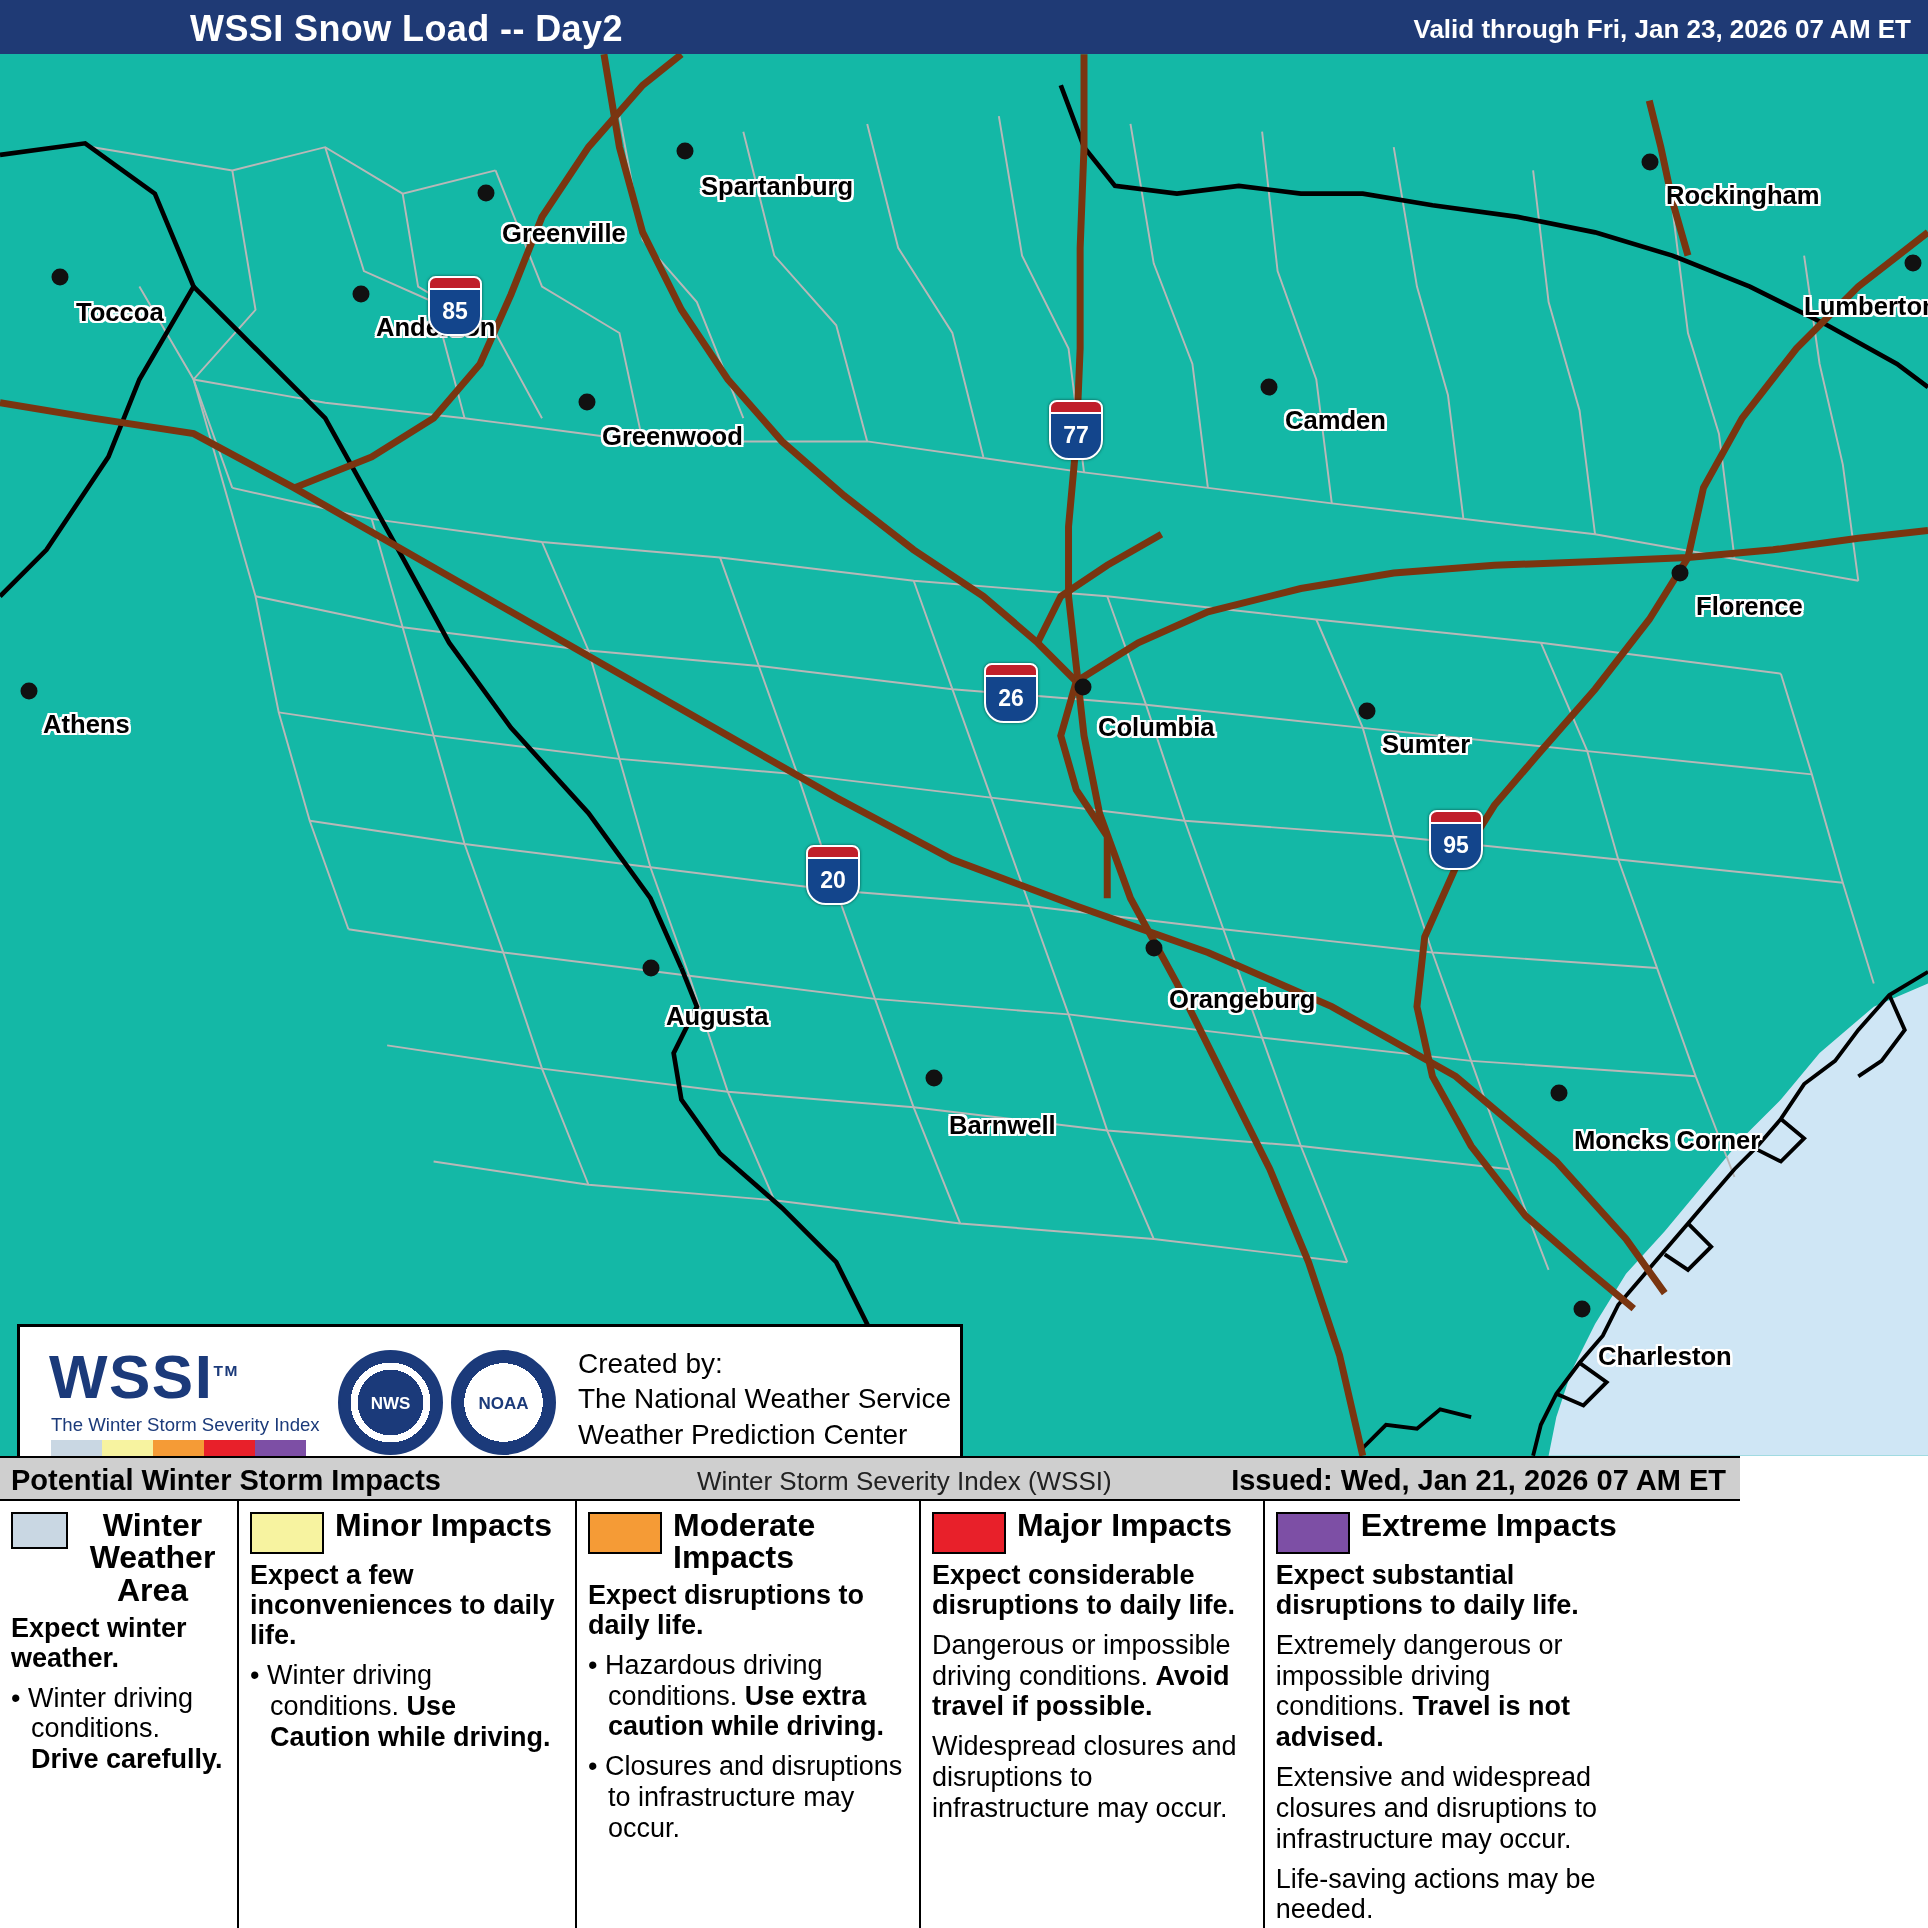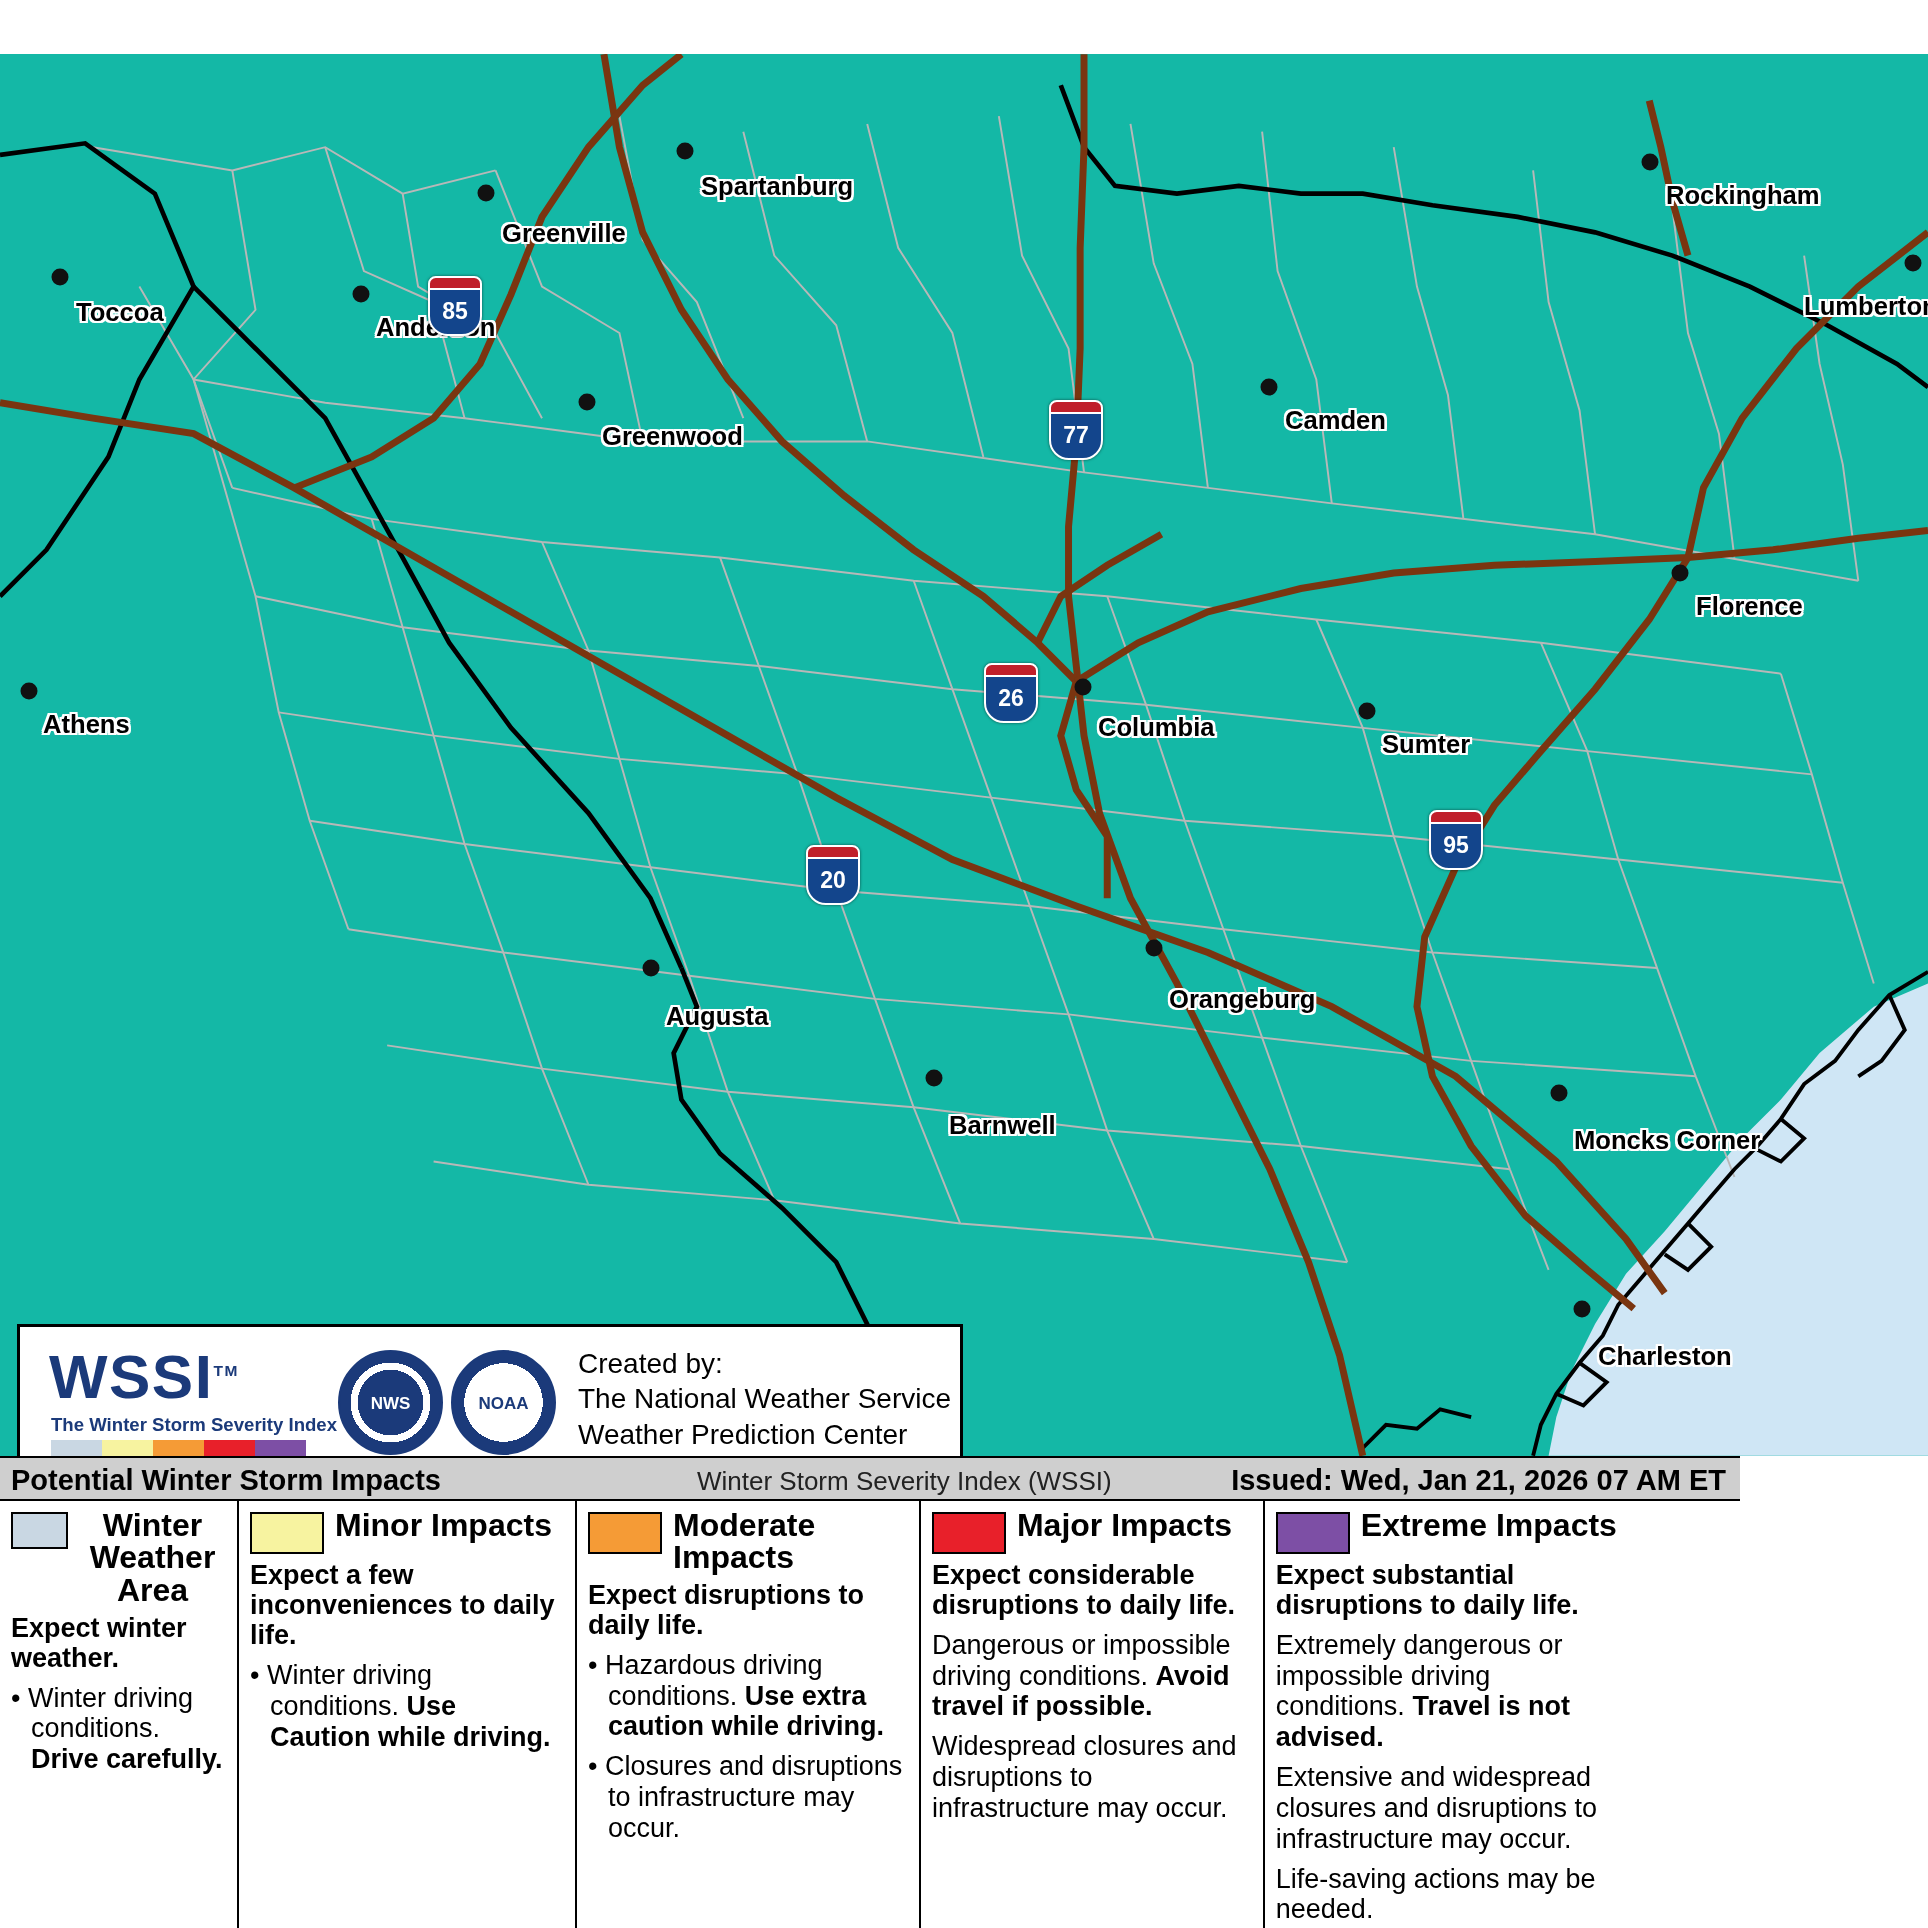--- a/index.html
+++ b/index.html
@@ -62,21 +62,21 @@
     position:absolute;left:17px;top:1270px;width:946px;height:147px;
     background:#ffffff;border:3.9px solid #000000;box-sizing:border-box;
   }
   .wssi-word{
     position:absolute;left:29px;top:14px;
     font-size:62px;font-weight:bold;color:#1b3a7a;letter-spacing:1.5px;
     font-family:"Liberation Sans", sans-serif;
   }
   .wssi-tm{font-size:15.5px;vertical-align:super;}
   .wssi-sub{
-    position:absolute;left:31px;top:87px;font-size:18.6px;font-weight:bold;color:#1b3a7a;
+    position:absolute;left:31px;top:87px;font-size:18.6px;font-weight:normal;color:#1b3a7a;
   }
   .wssi-swatches{position:absolute;left:31px;top:113px;display:flex;}
   .wssi-swatches span{display:block;width:51px;height:18.6px;}
   .seal{position:absolute;top:23px;width:101px;height:101px;border-radius:50%;}
   .seal.nws{left:318px;background:radial-gradient(circle at 50% 50%, #1b3a7a 0 46%, #ffffff 46% 56%, #1b3a7a 56% 100%);
     border:2.3px solid #1b3a7a;}
   .seal.noaa{left:431px;background:radial-gradient(circle at 50% 50%, #ffffff 0 55%, #1b3a7a 55% 100%);
     border:2.3px solid #1b3a7a;}
   .seal-inner{position:absolute;left:50%;top:50%;transform:translate(-50%,-50%);
     font-size:17px;font-weight:bold;color:#ffffff;text-align:center;line-height:1;}
@@ -118,20 +118,24 @@
     padding-left:20px;text-indent:-20px;}
   .lbullet b{font-weight:bold;}
   .lpara{font-size:27px;color:#000;margin-top:9.3px;line-height:1.14;}
   .lpara b{font-weight:bold;}
 </style>
 </head>
 <body>
 
 <div id="app">
 
+  <div class="header">
+    <div class="title">WSSI Snow Load -- Day2</div>
+    <div class="valid">Valid through Fri, Jan 23, 2026 07 AM ET</div>
+  </div>
 
   <div class="map">
     <svg width="1928" height="1402" viewBox="0 0 2490 1810">
 
       <path d="M2490,1200 L2420,1230 L2350,1290 L2300,1350 L2250,1400 L2200,1460 L2150,1520 L2100,1575 L2060,1640 L2030,1700 L2010,1760 L2000,1810 L2490,1810 Z" fill="#cfe6f5" stroke="none"></path>
 
       <g stroke="#b8b8b8" stroke-width="2.5" fill="none">
         <path d="M120,120 L300,150 L420,120 L520,180 L640,150"></path>
         <path d="M300,150 L330,330 L250,420 L300,560"></path>
         <path d="M420,120 L470,280 L560,320 L600,470"></path>

